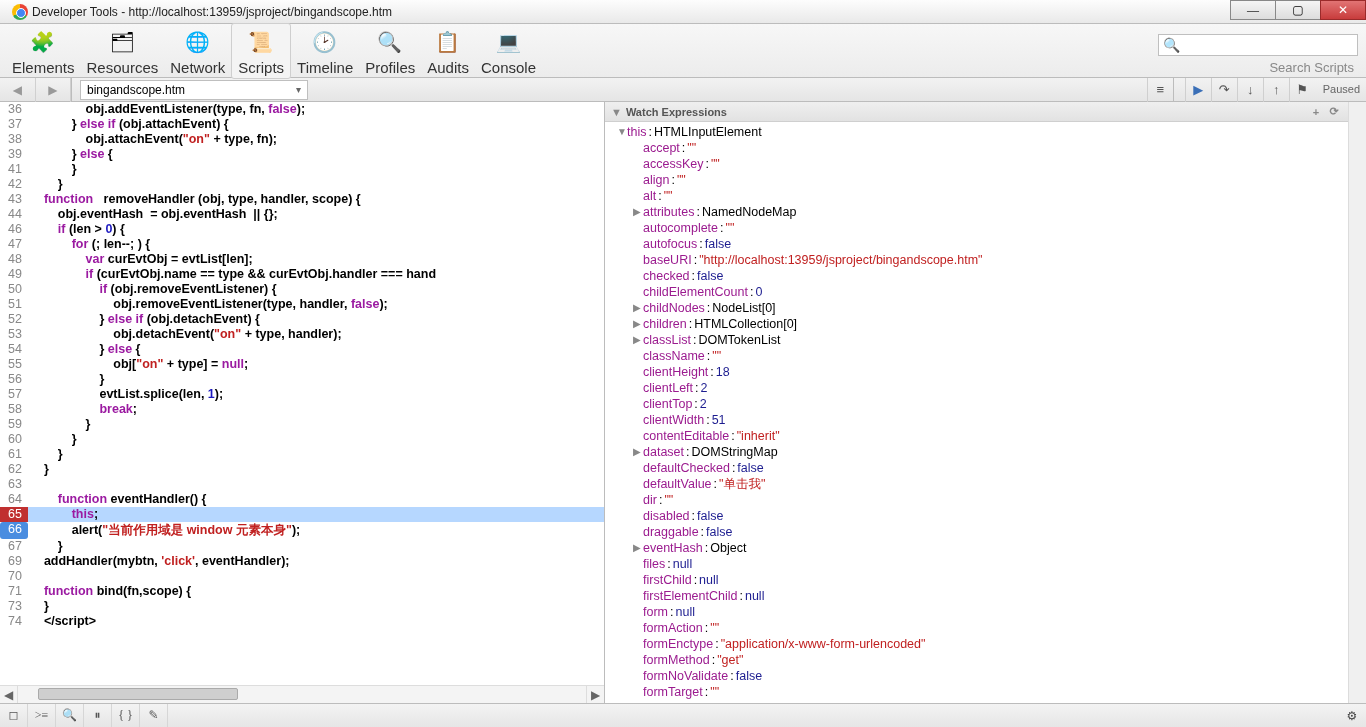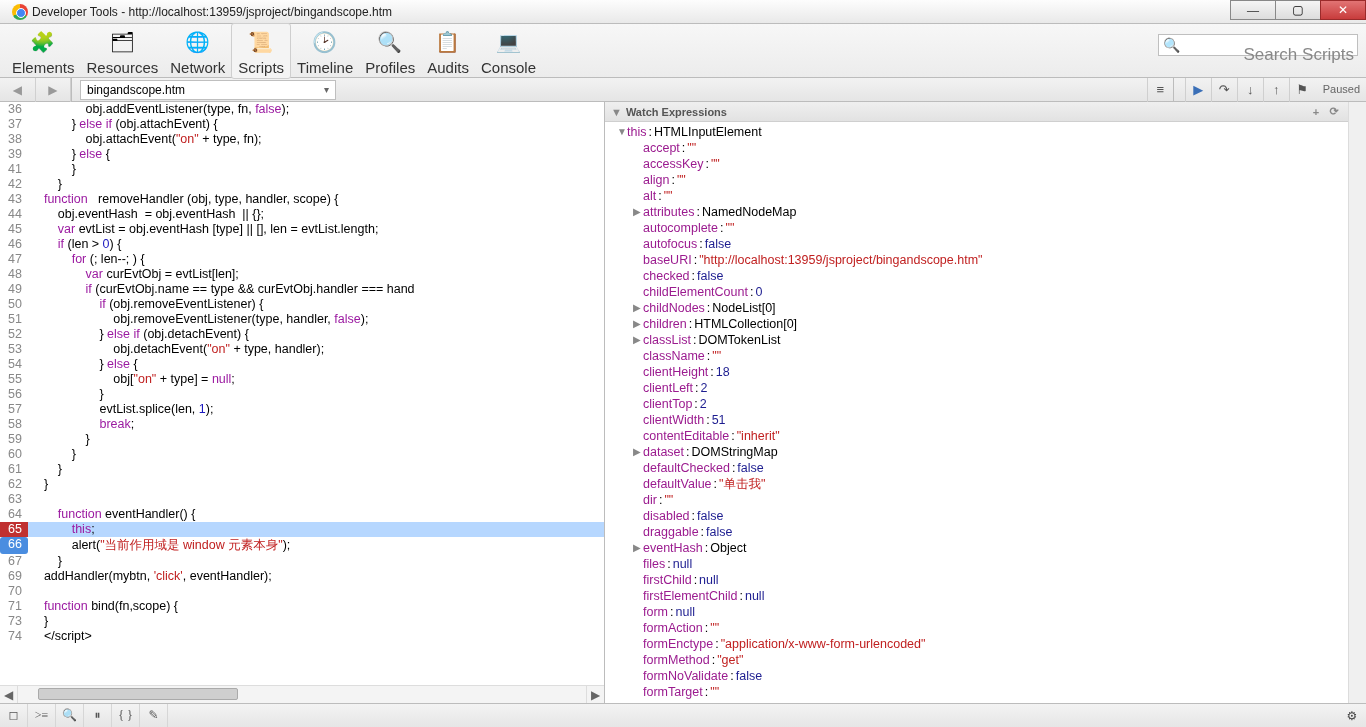--- a/index.html
+++ b/index.html
@@ -16,40 +16,40 @@
 
 
 .toolbar{height:54px;background:linear-gradient(#f7f7f7,#ececec);border-bottom:1px solid #bcbcbc;display:flex;align-items:center;padding:0 6px;position:relative;}
 .tool-item{display:flex;flex-direction:column;align-items:center;padding:2px 6px;cursor:pointer;}
 .tool-item.active{background:#f4f4f4;border:1px solid #cfcfcf;border-radius:3px;}
 .tool-item .icon{width:32px;height:32px;display:flex;align-items:center;justify-content:center;font-size:20px;}
 .tool-item .label{font-size:15px;color:#333;margin-top:1px;}
 .search-box{position:absolute;right:8px;top:10px;width:200px;height:22px;border:1px solid #bfbfbf;display:flex;align-items:center;padding:0 4px;background:#fff;}
 .search-box .mag{color:#5b7fbf;font-size:14px;margin-right:4px;}
 .search-box input{border:none;outline:none;flex:1;font-size:12px;}
-.search-hint{position:absolute;right:12px;bottom:12px;font-size:17px;color:#888;}
+.search-hint{position:absolute;right:12px;bottom:2px;font-size:13px;color:#888;}
 
 
 .subbar{height:24px;background:linear-gradient(#f2f2f2,#e5e5e5);border-bottom:1px solid #bcbcbc;display:flex;align-items:center;}
 .subbar .navbtns{display:flex;width:72px;border-right:1px solid #bcbcbc;}
 .subbar .navbtn{flex:1;display:flex;align-items:center;justify-content:center;color:#999;border-right:1px solid #d0d0d0;height:24px;}
-.subbar .filesel{margin-left:8px;width:256px;height:20px;background:#fff;border:1px solid #bfbfbf;display:flex;align-items:center;padding:0 6px;font-size:12px;font-family:Consolas;position:relative;cursor:pointer;}
+.subbar .filesel{margin-left:8px;width:228px;height:20px;background:#fff;border:1px solid #bfbfbf;display:flex;align-items:center;padding:0 6px;font-size:12px;font-family:Consolas;position:relative;cursor:pointer;}
 .subbar .filesel::after{content:'▾';position:absolute;right:6px;color:#666;font-size:10px;}
 .subbar .right{margin-left:auto;display:flex;padding-right:6px;}
 .subbar .paused{font-size:11px;color:#666;margin-left:8px;}
 .dbgbtn{width:26px;height:24px;border-left:1px solid #cfcfcf;display:flex;align-items:center;justify-content:center;color:#555;font-size:13px;cursor:pointer;}
 .dbgbtn.blue{color:#3a6fb7;}
 
 
 .main{flex:1;display:flex;overflow:hidden;}
 .code-pane{width:605px;display:flex;flex-direction:column;border-right:1px solid #bcbcbc;overflow:hidden;}
 .code-scroll{flex:1;overflow:auto;font-family:Consolas,monospace;font-size:12.5px;position:relative;}
 .line{display:flex;white-space:pre;min-height:15px;}
 .gutter{width:28px;text-align:right;padding-right:6px;color:#888;background:#fff;flex-shrink:0;user-select:none;}
-.code{flex:1;padding-left:2px;}
+.code{flex:1;padding-left:2px;font-weight:bold;}
 .hl-blue{background:#b6d7ff;}
 .kw{color:#9b1aa1;}
 .str{color:#c02020;}
 .num{color:#1d1ac0;}
 .hscroll{height:18px;border-top:1px solid #ddd;background:#f4f4f4;display:flex;}
 .hscroll .arrow{width:18px;display:flex;align-items:center;justify-content:center;color:#666;border-right:1px solid #ddd;}
 .hscroll .track{flex:1;position:relative;}
 .hscroll .thumb{position:absolute;left:20px;top:2px;width:200px;height:12px;background:#cfcfcf;border:1px solid #aaa;border-radius:2px;}
 .hscroll .arrow.r{border-left:1px solid #ddd;border-right:none;}
 
@@ -153,21 +153,20 @@
   <div class="code-pane">
     <div class="code-scroll" id="codelines">
         <div class="line"><div class="gutter">36</div><div class="code">                obj.addEventListener(type, fn, <span class="kw">false</span>);</div></div>
         <div class="line"><div class="gutter">37</div><div class="code">            } <span class="kw">else if</span> (obj.attachEvent) {</div></div>
         <div class="line"><div class="gutter">38</div><div class="code">                obj.attachEvent(<span class="str">"on"</span> + type, fn);</div></div>
         <div class="line"><div class="gutter">39</div><div class="code">            } <span class="kw">else</span> {</div></div>
         <div class="line"><div class="gutter">41</div><div class="code">            }</div></div>
         <div class="line"><div class="gutter">42</div><div class="code">        }</div></div>
         <div class="line"><div class="gutter">43</div><div class="code">    <span class="kw">function</span>   removeHandler (obj, type, handler, scope) {</div></div>
         <div class="line"><div class="gutter">44</div><div class="code">        obj.eventHash  = obj.eventHash  || {};</div></div>
-        <div class="line"><div class="gutter">45</div><div class="code">        <span class="kw">var</span> evtList = obj.eventHash [type] || [], len = evtList.length;</div></div>
         <div class="line"><div class="gutter">46</div><div class="code">        <span class="kw">if</span> (len &gt; <span class="num">0</span>) {</div></div>
         <div class="line"><div class="gutter">47</div><div class="code">            <span class="kw">for</span> (; len--; ) {</div></div>
         <div class="line"><div class="gutter">48</div><div class="code">                <span class="kw">var</span> curEvtObj = evtList[len];</div></div>
         <div class="line"><div class="gutter">49</div><div class="code">                <span class="kw">if</span> (curEvtObj.name == type &amp;&amp; curEvtObj.handler === hand</div></div>
         <div class="line"><div class="gutter">50</div><div class="code">                    <span class="kw">if</span> (obj.removeEventListener) {</div></div>
         <div class="line"><div class="gutter">51</div><div class="code">                        obj.removeEventListener(type, handler, <span class="kw">false</span>);</div></div>
         <div class="line"><div class="gutter">52</div><div class="code">                    } <span class="kw">else if</span> (obj.detachEvent) {</div></div>
         <div class="line"><div class="gutter">53</div><div class="code">                        obj.detachEvent(<span class="str">"on"</span> + type, handler);</div></div>
         <div class="line"><div class="gutter">54</div><div class="code">                    } <span class="kw">else</span> {</div></div>
         <div class="line"><div class="gutter">55</div><div class="code">                        obj[<span class="str">"on"</span> + type] = <span class="kw">null</span>;</div></div>

